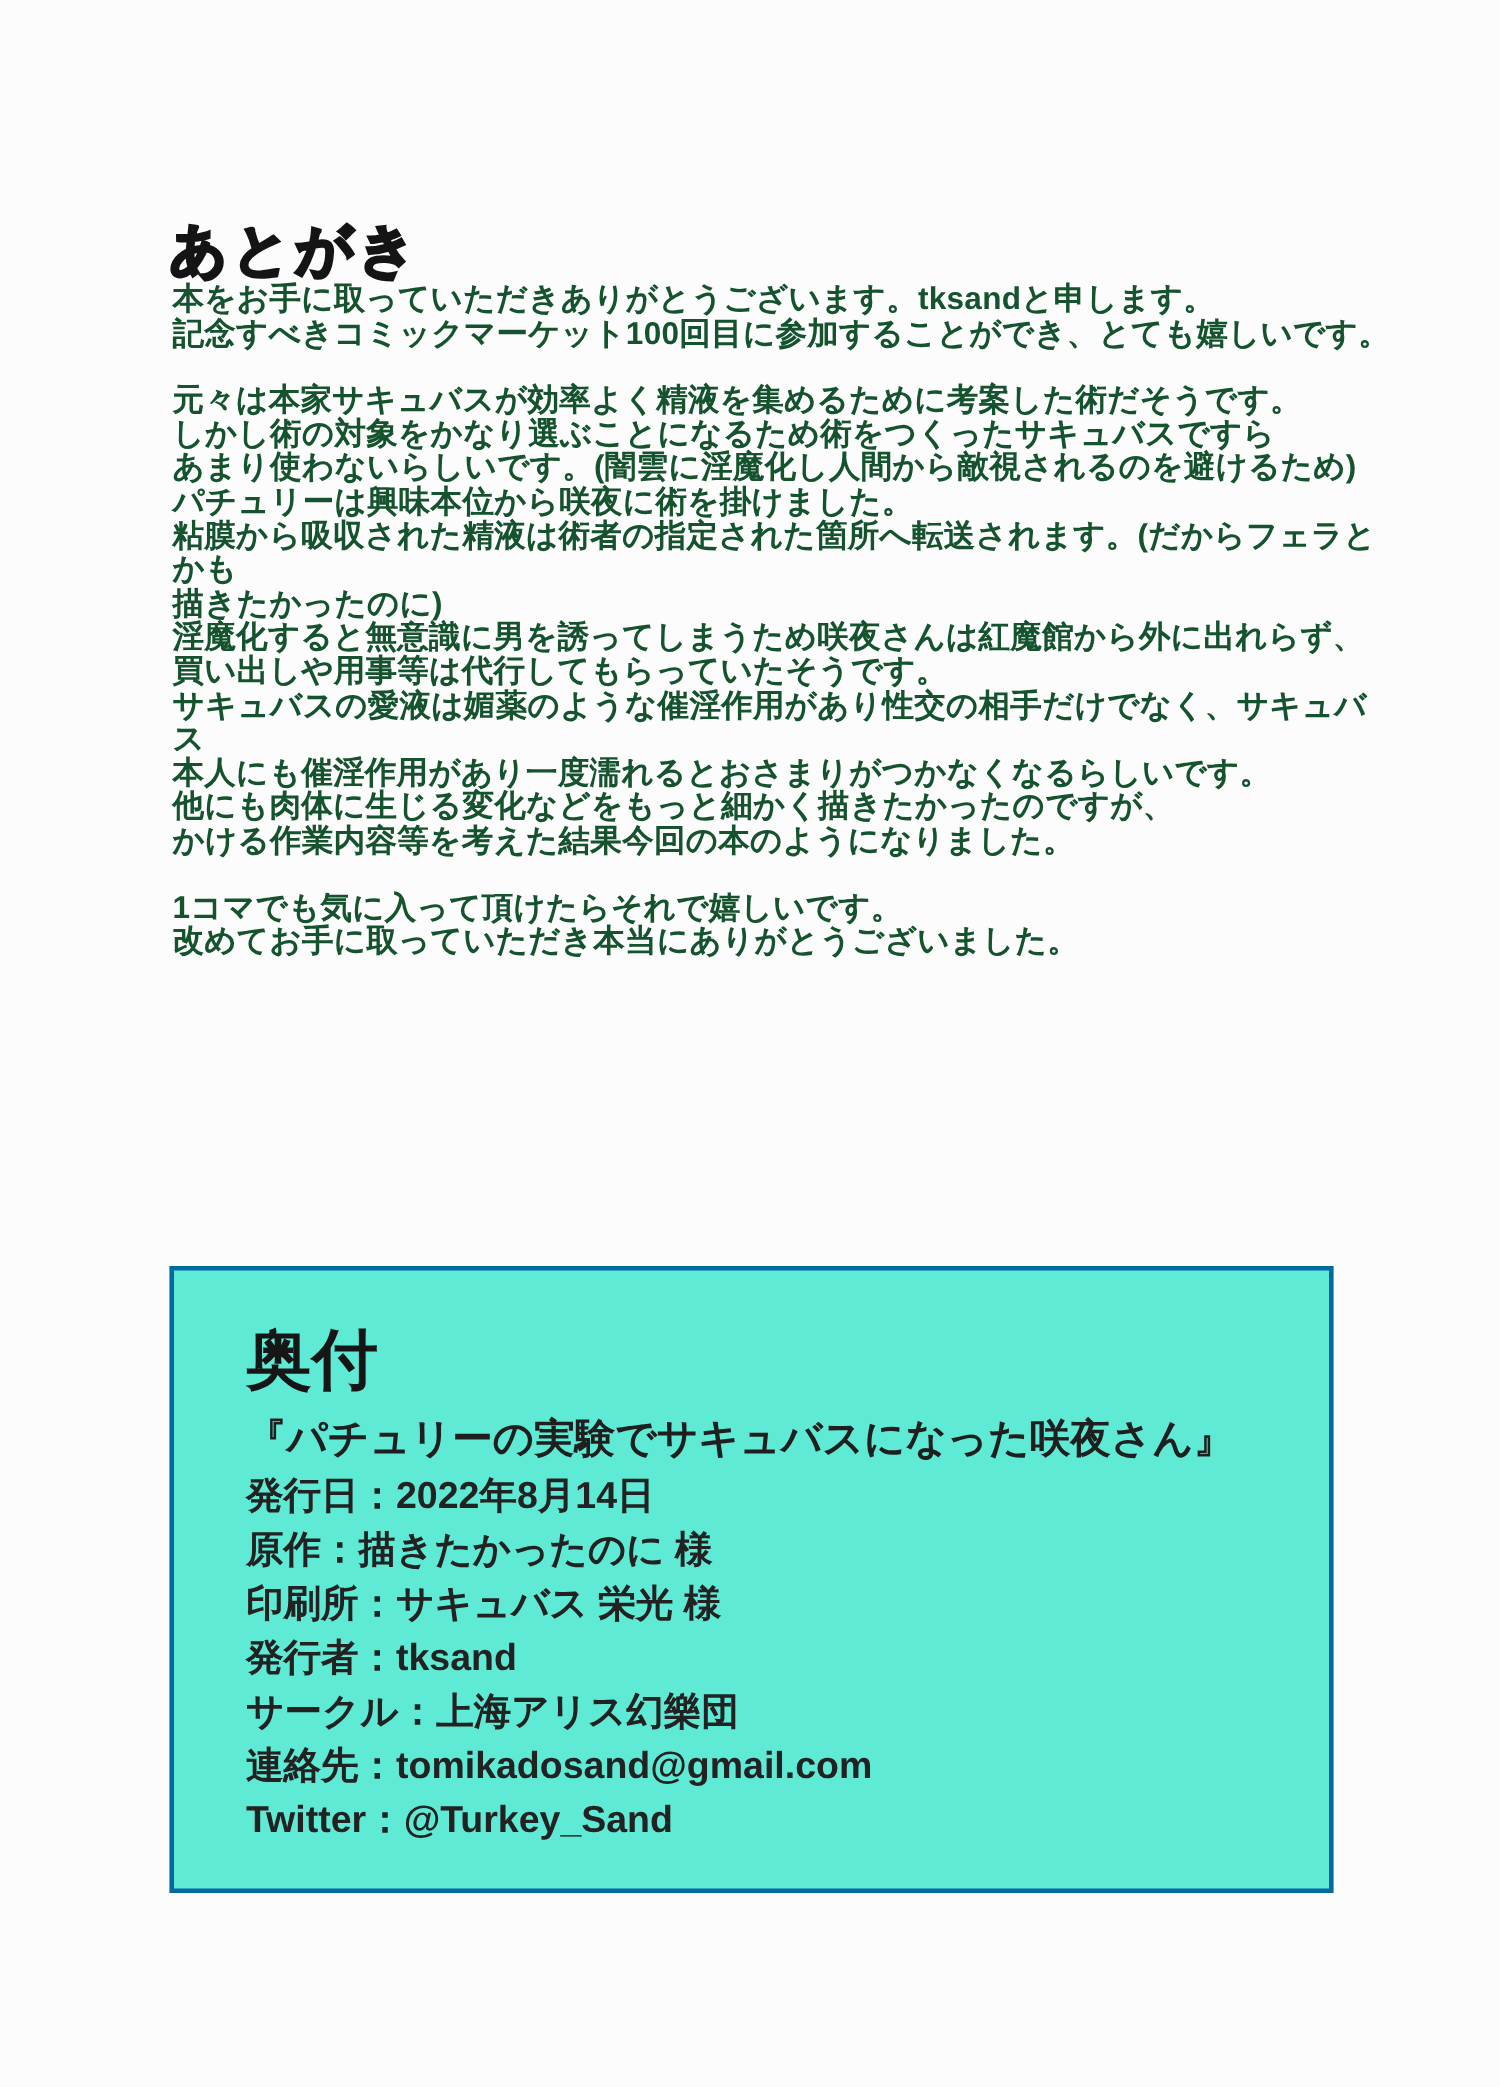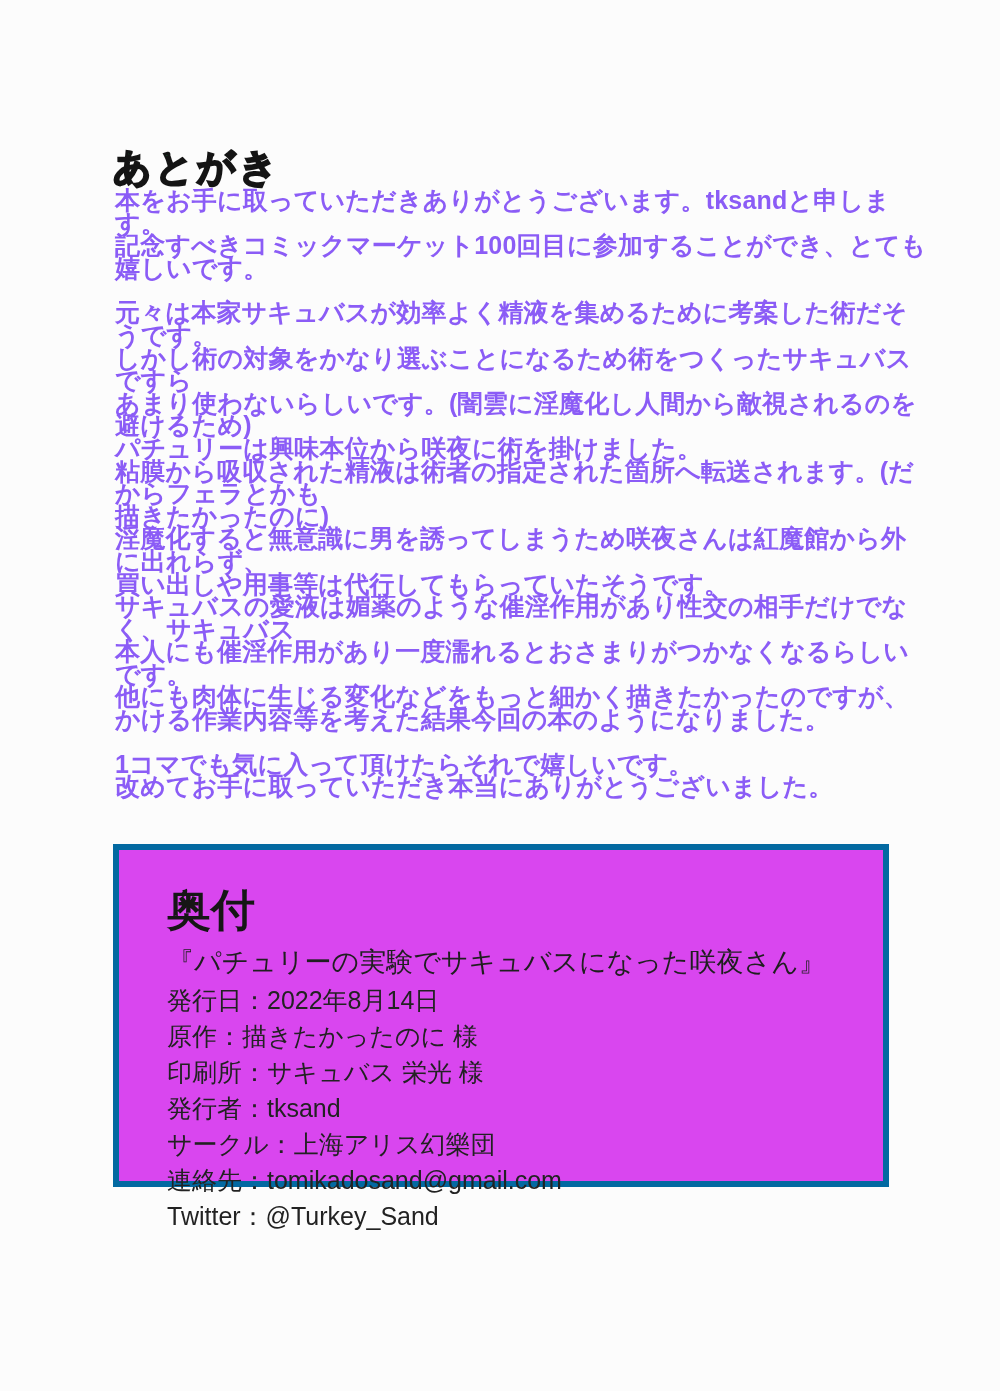--- a/index.html
+++ b/index.html
@@ -18,53 +18,53 @@
     font-weight:900;
     letter-spacing:3px;
     -webkit-text-stroke:2px #141414;
     color:#15803d;
   }
   .afterword-body{
     position:absolute;left:115px;top:189px;width:815px;
   }
   .afterword-body p{
     margin:0 0 22px 0;
-    font-size:25px;
+    font-size:21px;
     font-weight:600;
     line-height:22.6px;
     letter-spacing:0.2px;
     white-space:pre-line;
-    color:#8b5cf6;
+    color:#14532d;
   }
   .colophon-box{
     position:absolute;left:113px;top:844px;
-    width:776px;height:343px;
+    width:776px;height:418px;
     box-sizing:border-box;
-    border:6px solid #0369a1;
-    background:#d946ef;
+    border:3px solid #0369a1;
+    background:#5eead4;
     padding:36px 30px 0 48px;
   }
   .colophon-heading{
     margin:0 0 10px 0;
     font-size:44px;
     line-height:1.1;
     font-weight:600;
     color:#161616;
   }
   .colophon-book-title{
     font-size:27px;
     line-height:36px;
-    font-weight:400;
+    font-weight:700;
     color:#1f1f1f;
     margin-bottom:2px;
   }
   .colophon-line{
     font-size:25px;
     line-height:36px;
-    font-weight:400;
+    font-weight:700;
     color:#222;
   }
 </style>
 </head>
 <body>
 
 <div class="page">
 
   <h1 class="afterword-title">あとがき</h1>
 

